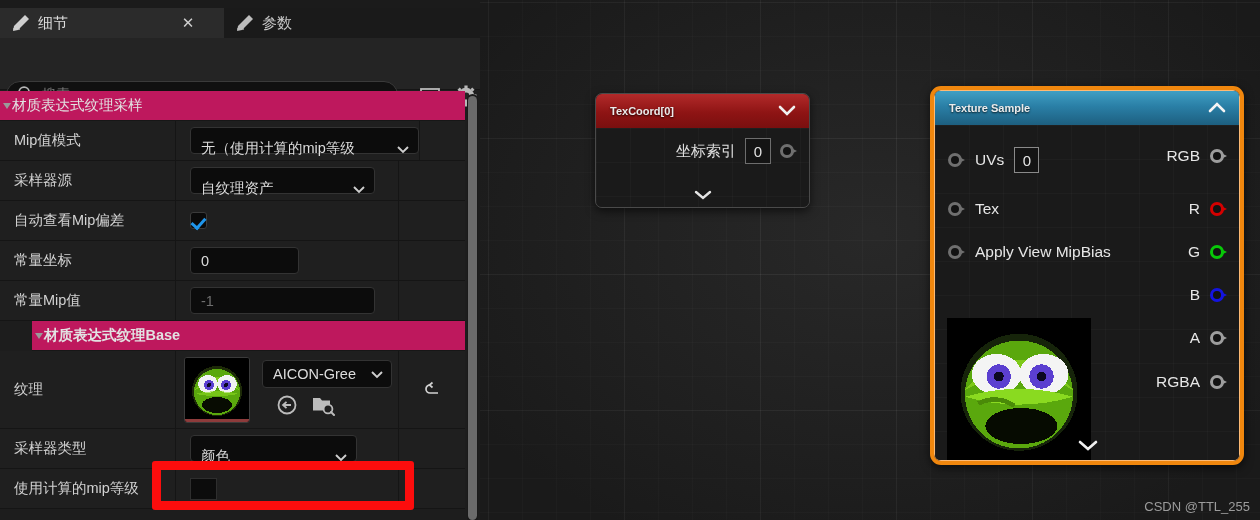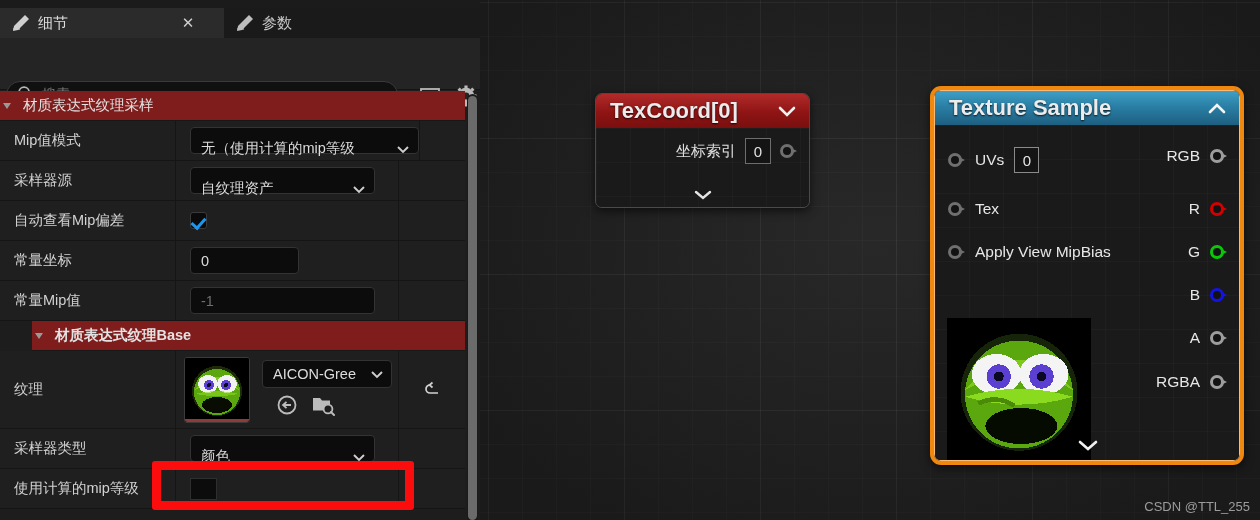--- a/index.html
+++ b/index.html
@@ -56,22 +56,22 @@
     display:flex; align-items:center; padding-left:10px; gap:8px;
   }
   .searchph { font-size:14px; color:#7d7d7d; }
   .tbtn { position:absolute; top:46px; width:24px; height:24px; color:#bdbdbd; }
   .tbtn.grid { left:418px; }
   .tbtn.gear { left:454px; }
 
   .proplist { position:absolute; left:0; top:83px; width:465px; height:437px; overflow:hidden; }
 
   .cat {
-    position:relative; height:30px; background:#7f1d1d; border-bottom:1px solid #171717;
-    display:flex; align-items:center; padding-left:23px;
+    position:relative; height:30px; background:#be185d; border-bottom:1px solid #171717;
+    display:flex; align-items:center; padding-left:12px;
     font-size:14.5px; color:#e2e2e2;
   }
   .cat .caret{ position:absolute; left:4px; top:11px; width:0;height:0;
     border-left:6px solid #9a9a9a; border-top:4px solid transparent; border-bottom:4px solid transparent;
     transform:rotate(90deg); transform-origin:3px 4px;}
   .cat.bold { font-weight:bold;margin-left:32px; }
 
   .prow {
     position:relative; height:40px; border-bottom:1px solid #151515; background:#1f1f1f;
     display:flex; align-items:center;
@@ -125,21 +125,21 @@
   
   .redbox {
     position:absolute; left:152px; top:453px; width:262px; height:49px;
     border:9px solid #fc0d0d; border-radius:3px; pointer-events:none; z-index:40;
   }
 
   
   .node { position:absolute; border-radius:7px; overflow:hidden;
           box-shadow:0 3px 10px rgba(0,0,0,.6); }
   .nhead { height:34px; display:flex; align-items:center; justify-content:space-between;
-           padding:0 12px 0 14px; font-size:22px; font-weight:bold; color:#ececec;
+           padding:0 12px 0 14px; font-size:11px; font-weight:bold; color:#ececec;
            text-shadow:0 1px 2px rgba(0,0,0,.8); }
   .nbody { background:#1a1a1a;
            background-image:
              linear-gradient(to right, rgba(255,255,255,.022) 1px, transparent 1px),
              linear-gradient(to bottom, rgba(255,255,255,.022) 1px, transparent 1px);
            background-size:34px 34px; position:relative; }
 
   #node-texcoord { left:115px; top:93px; width:215px; border:1px solid #4a4a4a; }
   #node-texcoord .nhead { background:linear-gradient(to bottom,#b22a2a 0%,#8e1414 55%,#7a0f0f 100%); }
   #node-texcoord .nbody { height:79px; }
@@ -353,21 +353,21 @@
         <svg width="20" height="20" viewBox="0 0 20 20">
             <path d="M16 13 H8 a4 4 0 0 1 0-8" fill="none" stroke="#d2d2d2" stroke-width="1.7"></path>
             <path d="M10.5 2.5 L7.5 5 L10.5 7.5" fill="none" stroke="#d2d2d2" stroke-width="1.7"></path>
           </svg>
       </div>
     </div>
 
     <div class="prow">
       <div class="plabel">采样器类型</div>
       <div class="pval">
-        <div class="combo" style="width:185px">
+        <div class="combo" style="width:167px">
           <span>颜色</span>
           <span class="chev"><svg viewBox="0 0 14 14">
                 <path d="M2 5 L7 10 L12 5" fill="none" stroke="#cfcfcf" stroke-width="1.9"></path>
               </svg></span>
         </div>
       </div>
       <div class="pextra"></div>
     </div>
 
     <div class="prow">

